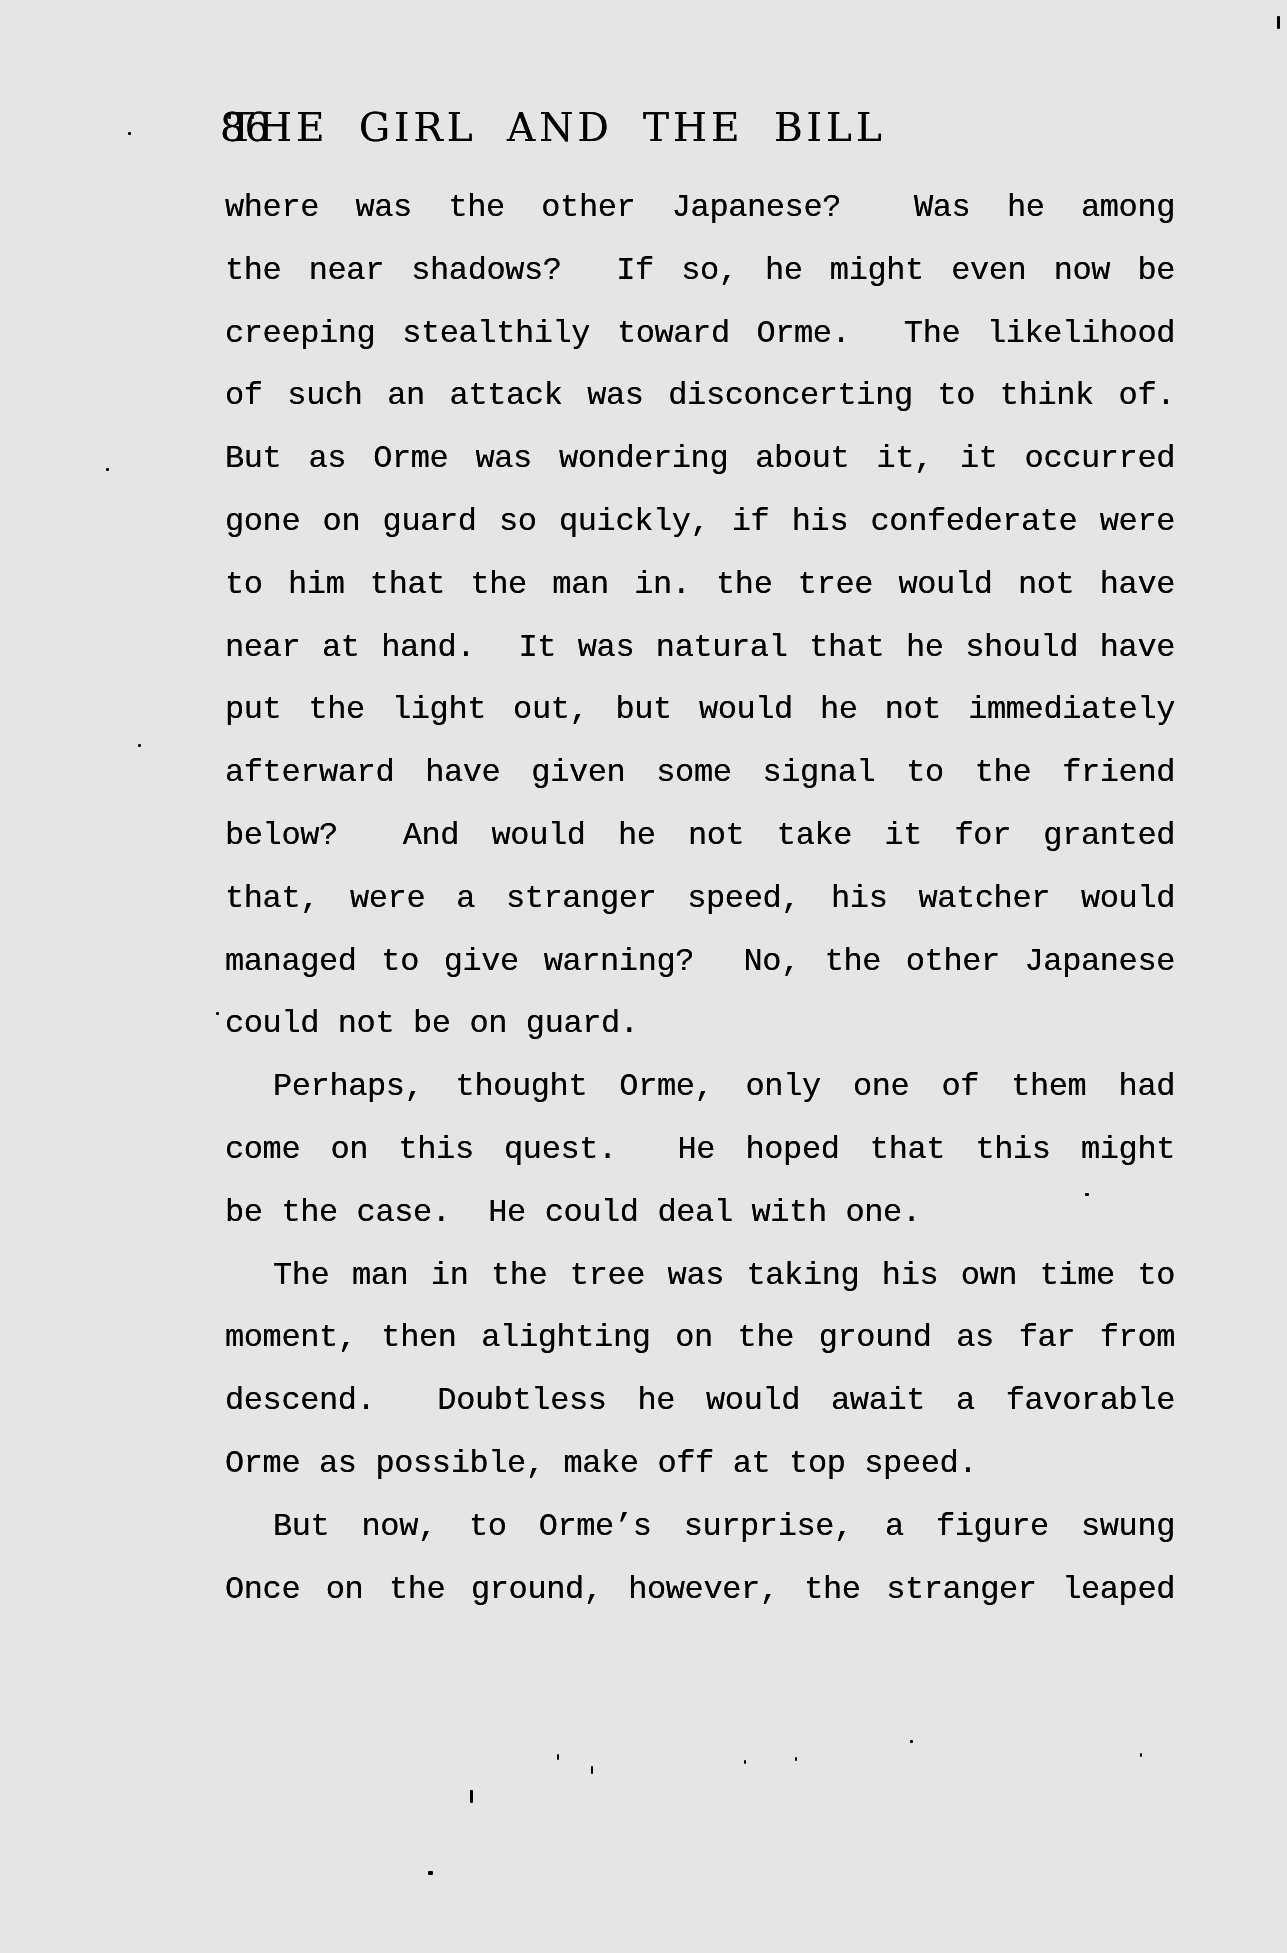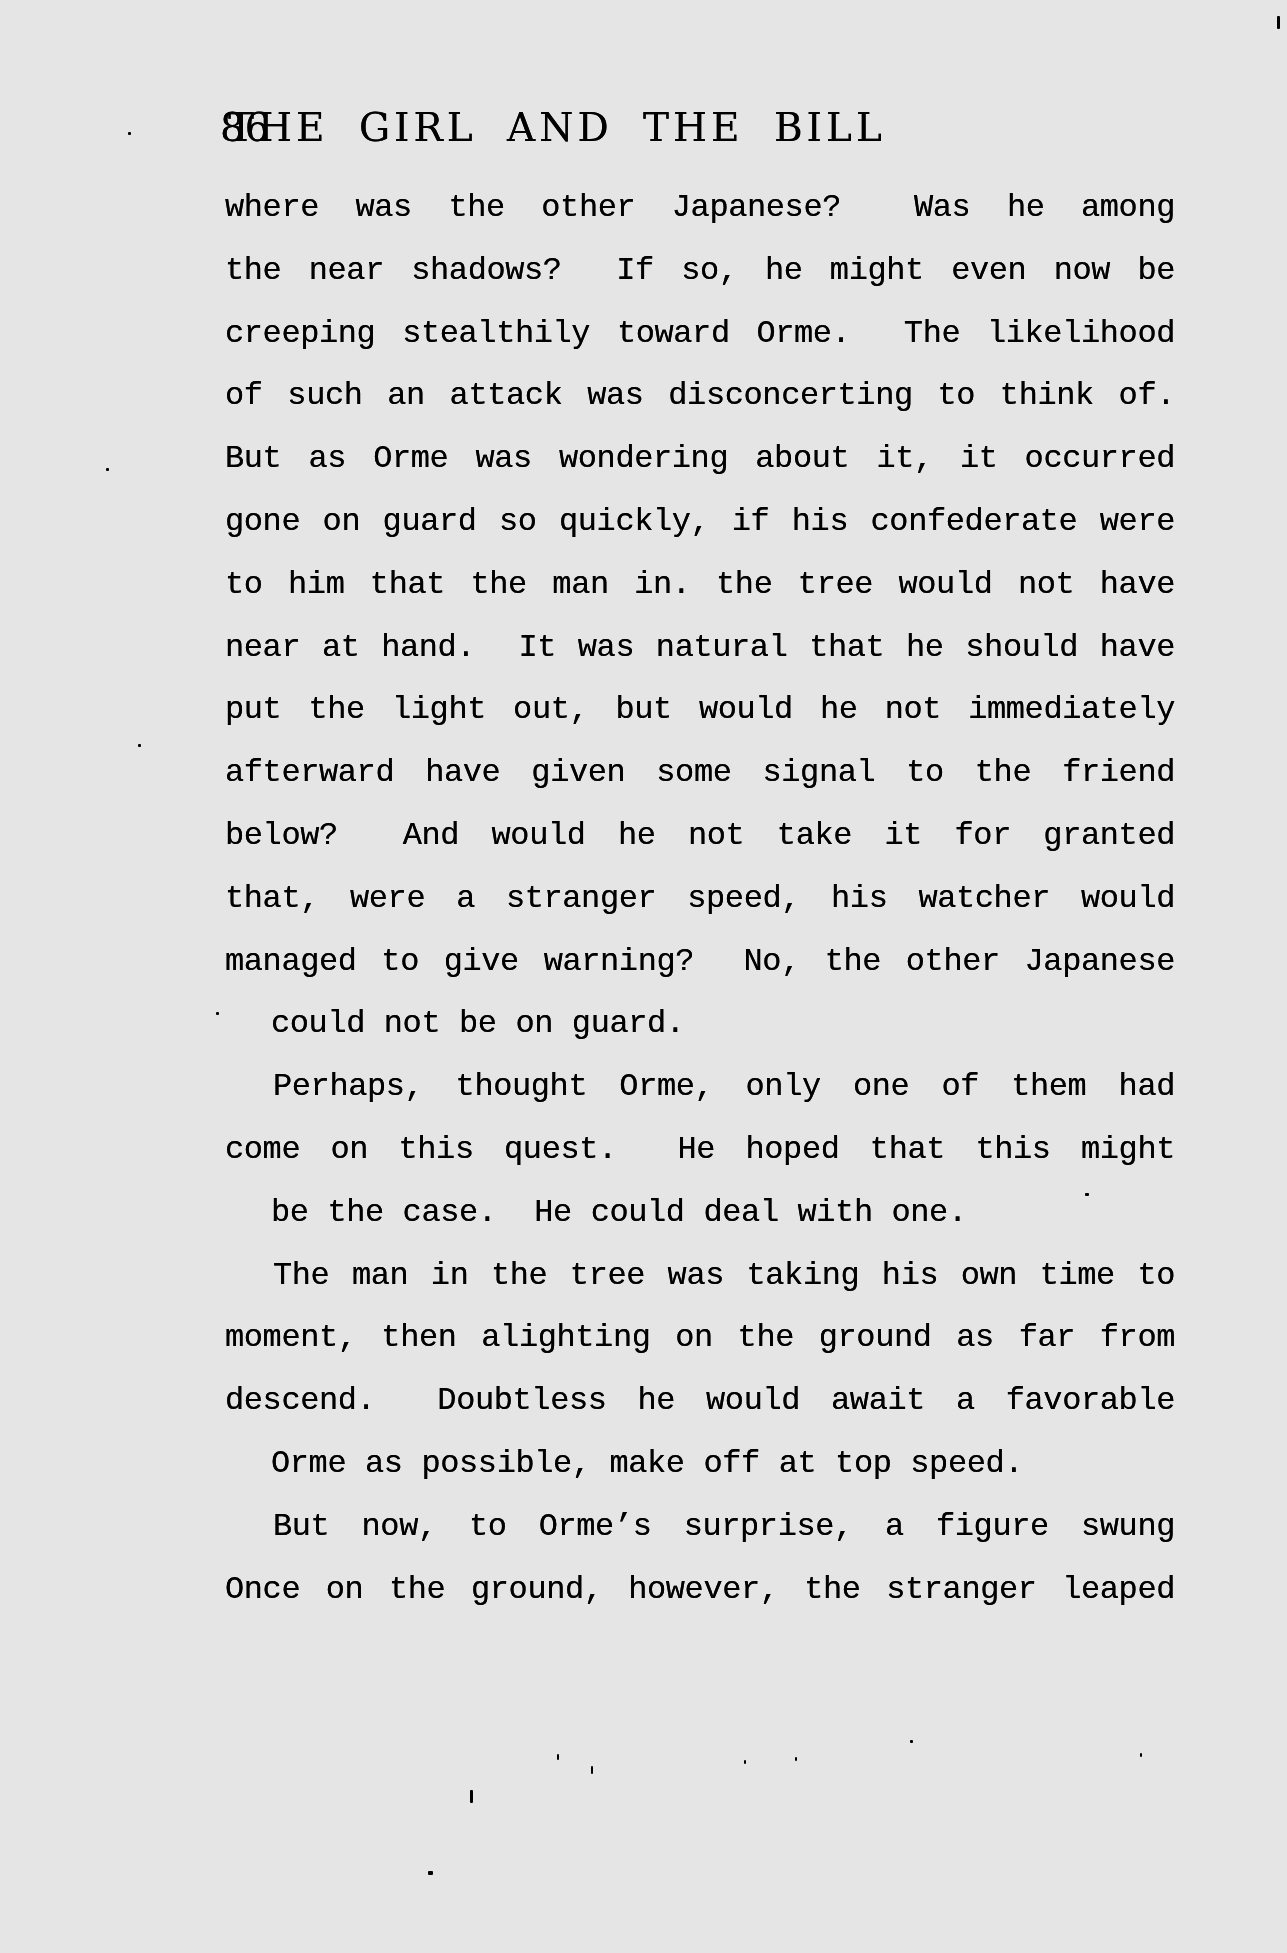--- a/index.html
+++ b/index.html
@@ -56,21 +56,20 @@
   }
   .line {
     height: 62.8px;
     line-height: 62.8px;
     overflow: hidden;
     text-align: justify;
     text-align-last: justify;
   }
   .line.end {
     text-align-last: left;
-    margin-left: 46px;
   }
   .line.indent {
     text-indent: 48px;
   }
   
   .speck {
     position: absolute;
     background: #000;
     border-radius: 1px;
   }

